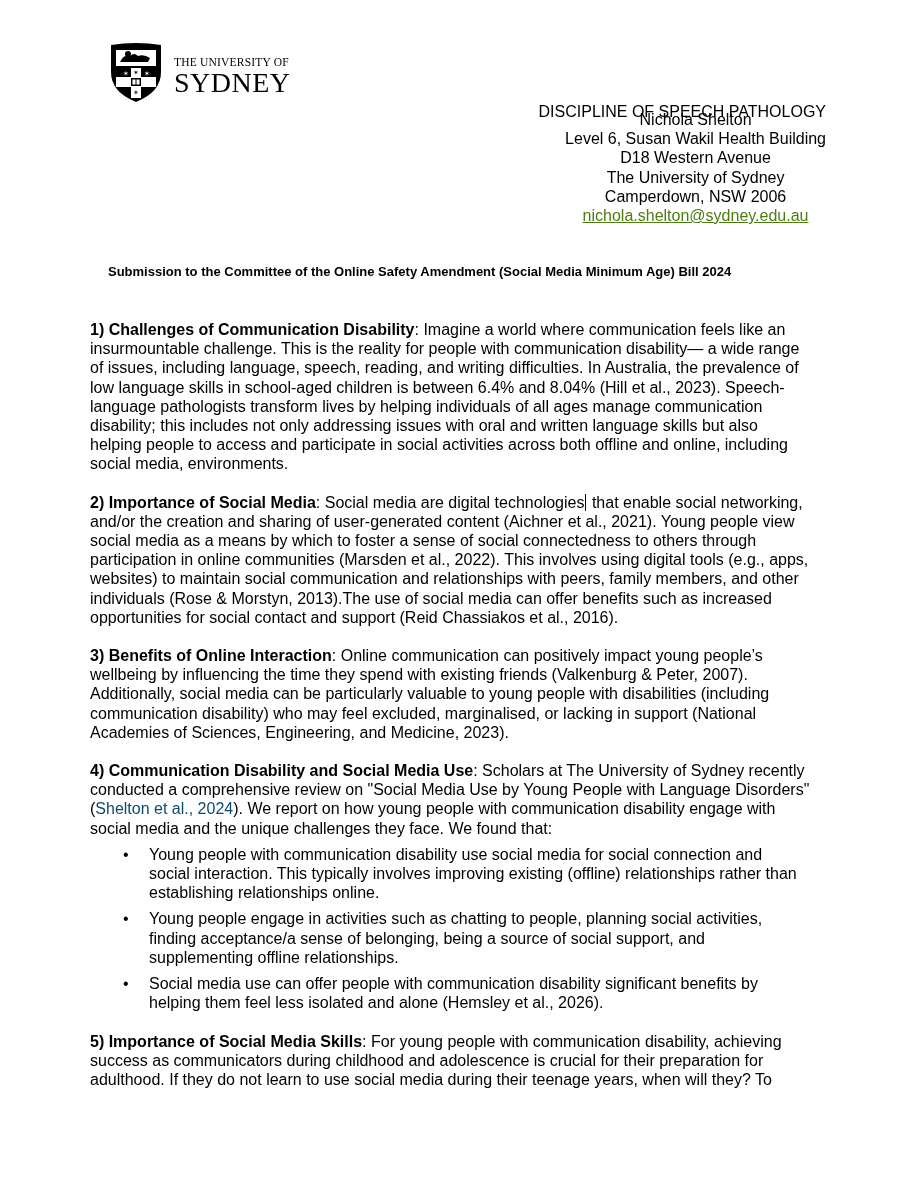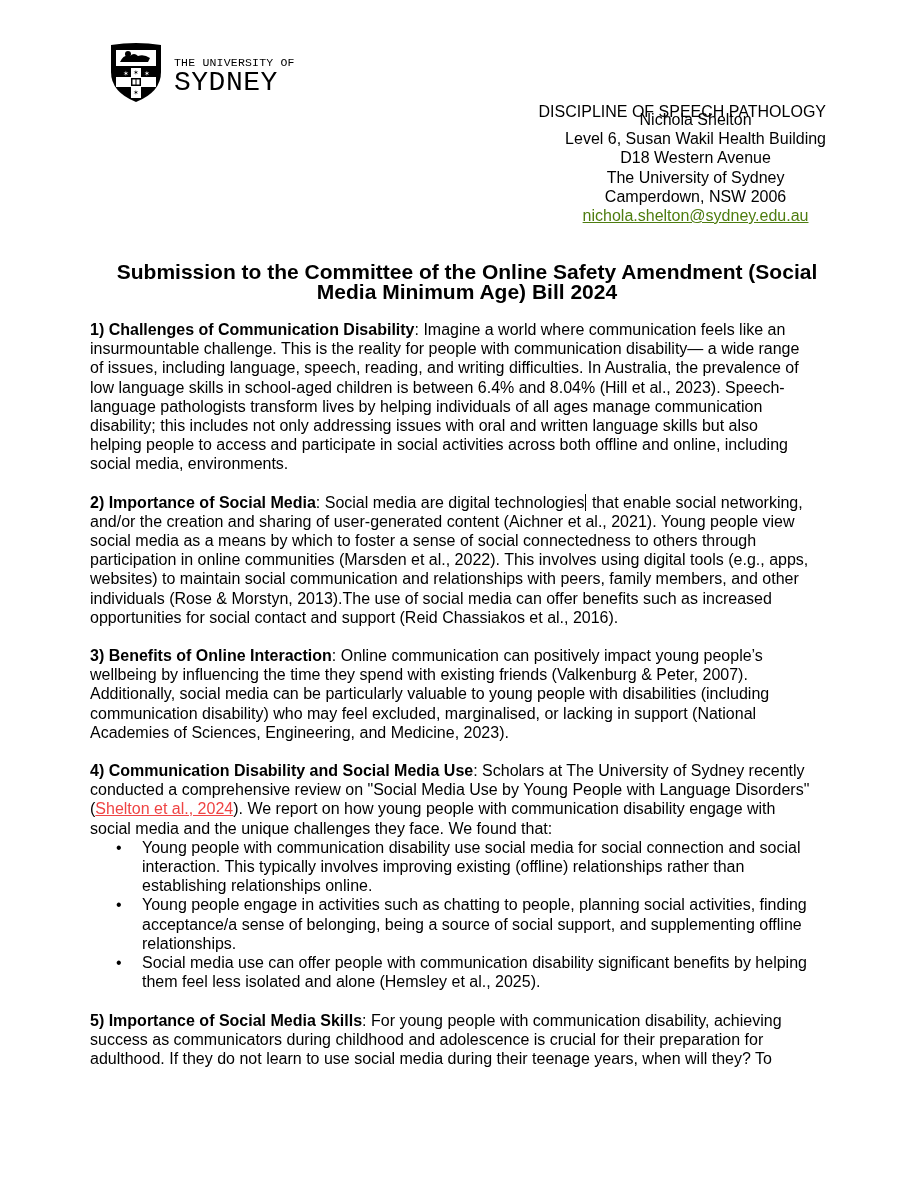--- a/index.html
+++ b/index.html
@@ -1,32 +1,32 @@
 <!DOCTYPE html>
 <html><head>
   <meta charset="utf-8">
   <style>
     html, body { margin: 0; padding: 0; background: #ffffff; }
     body { width: 915px; height: 1192px; position: relative; overflow: hidden;
       font-family: "Liberation Sans", sans-serif; color: #000; }
     .logo { position: absolute; left: 108px; top: 42px; display: flex; align-items: center; }
     .logo svg { display: block; }
-    .logo-text { margin-left: 10px; font-family: Liberation Mono, monospace; line-height: 1; margin-top: 8px; }
+    .logo-text { margin-left: 10px; font-family: Liberation Serif, serif; line-height: 1; margin-top: 8px; }
     .logo-small { font-size: 11.5px; letter-spacing: 0.2px; }
     .logo-big { font-size: 28px; letter-spacing: 0.5px; margin-top: 1px; }
     .discipline { position: absolute; right: 89px; top: 75px; font-size: 16px; margin-top: 28px; }
     .address { position: absolute; right: 89px; top: 110px; text-align: center; font-size: 16px; line-height: 19.2px; }
     .address a { color: #4d7c0f; text-decoration: underline; }
-    .title { position: absolute; left: 108px; width: 718px; top: 262px; text-align: center; font-weight: bold; font-size: 21px; line-height: 20px; }
+    .title { position: absolute; left: 108px; width: 718px; top: 262px; font-weight: bold; font-size: 13px; line-height: 20px; }
     .content { position: absolute; left: 90px; width: 720px; top: 320px; font-size: 16px; line-height: 19.2px; }
     .para { margin: 0 0 19px 0; }
     .para b { font-weight: bold; }
-    .para a { color: #ef4444; text-decoration: underline; }
+    .para a { color: #0c4a6e; }
     ul { margin: 0; padding-left: 52px; list-style: none; }
-    li { position: relative; margin: 0; }
+    li { position: relative; margin: 7px; }
     li::before { content: "\2022"; position: absolute; left: -26px; top: 0; }
     .cursor { display: inline-block; width: 1px; height: 17px; background: #000; vertical-align: -3px; margin: 0 1px; }
   </style>
 </head>
 <body>
 
 <div class="logo">
   <svg width="56" height="62" viewBox="0 0 56 62">
     <path d="M3 3 Q28 -1 53 3 L53 30 Q53 50 28 60 Q3 50 3 30 Z" fill="#000"></path>
     <rect x="8" y="8" width="40" height="16" fill="#fff"></rect>
@@ -66,18 +66,18 @@
 
   <p class="para"><b>2) Importance of Social Media</b><span>: Social media are digital technologies</span><span class="cursor"></span><span> that enable social networking, and/or the creation and sharing of user-generated content (Aichner et al., 2021). Young people view social media as a means by which to foster a sense of social connectedness to others through participation in online communities (Marsden et al., 2022). This involves using digital tools (e.g., apps, websites) to maintain social communication and relationships with peers, family members, and other individuals (Rose &amp; Morstyn, 2013).The use of social media can offer benefits such as increased opportunities for social contact and support (Reid Chassiakos et al., 2016).</span></p>
 
   <p class="para"><b>3) Benefits of Online Interaction</b><span>: Online communication can positively impact young people’s wellbeing by influencing the time they spend with existing friends (Valkenburg &amp; Peter, 2007). Additionally, social media can be particularly valuable to young people with disabilities (including communication disability) who may feel excluded, marginalised, or lacking in support (National Academies of Sciences, Engineering, and Medicine, 2023).</span></p>
 
   <div class="para">
     <div><b>4) Communication Disability and Social Media Use</b><span>: Scholars at The University of Sydney recently conducted a comprehensive review on "Social Media Use by Young People with Language Disorders" (</span><a>Shelton et al., 2024</a><span>). We report on how young people with communication disability engage with social media and the unique challenges they face. We found that:</span></div>
     <ul>
       <li>Young people with communication disability use social media for social connection and social interaction. This typically involves improving existing (offline) relationships rather than establishing relationships online.</li>
       <li>Young people engage in activities such as chatting to people, planning social activities, finding acceptance/a sense of belonging, being a source of social support, and supplementing offline relationships.</li>
-      <li>Social media use can offer people with communication disability significant benefits by helping them feel less isolated and alone (Hemsley et al., 2025).</li>
+      <li>Social media use can offer people with communication disability significant benefits by helping them feel less isolated and alone (Hemsley et al., 2026).</li>
     </ul>
   </div>
 
   <p class="para"><b>5) Importance of Social Media Skills</b><span>: For young people with communication disability, achieving success as communicators during childhood and adolescence is crucial for their preparation for adulthood. If they do not learn to use social media during their teenage years, when will they? To</span></p>
 </div>
 
 </body></html>

